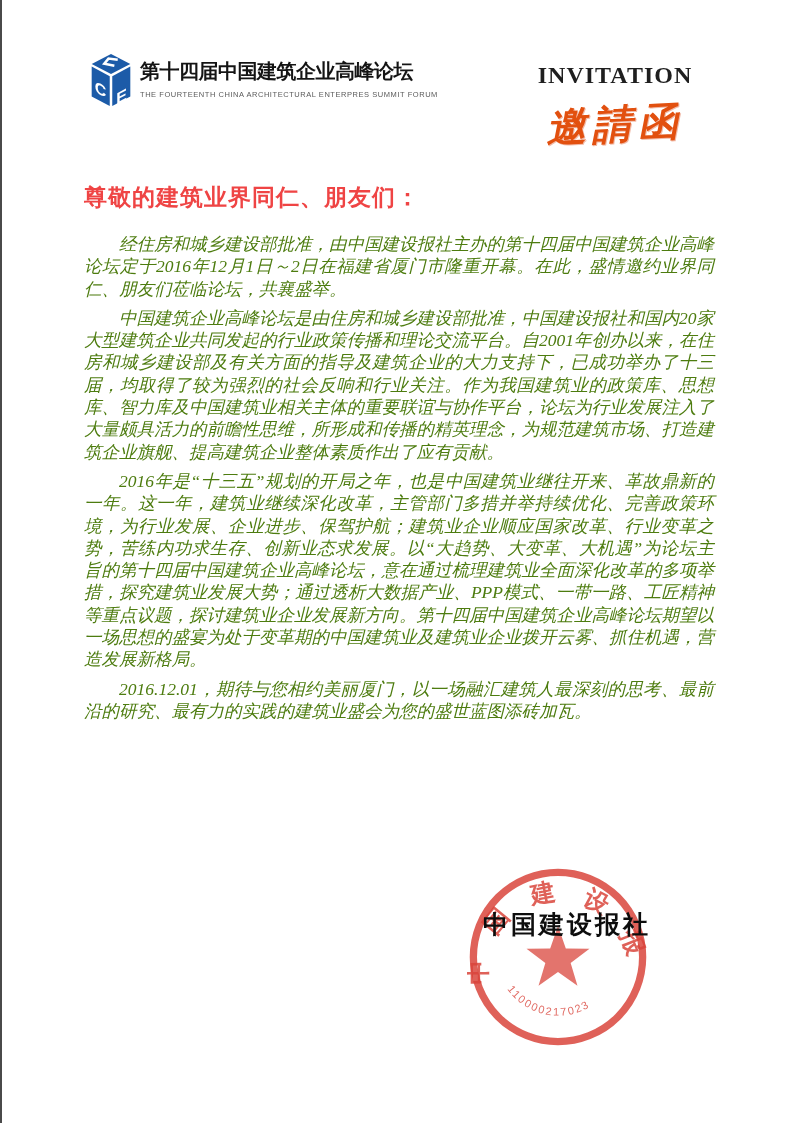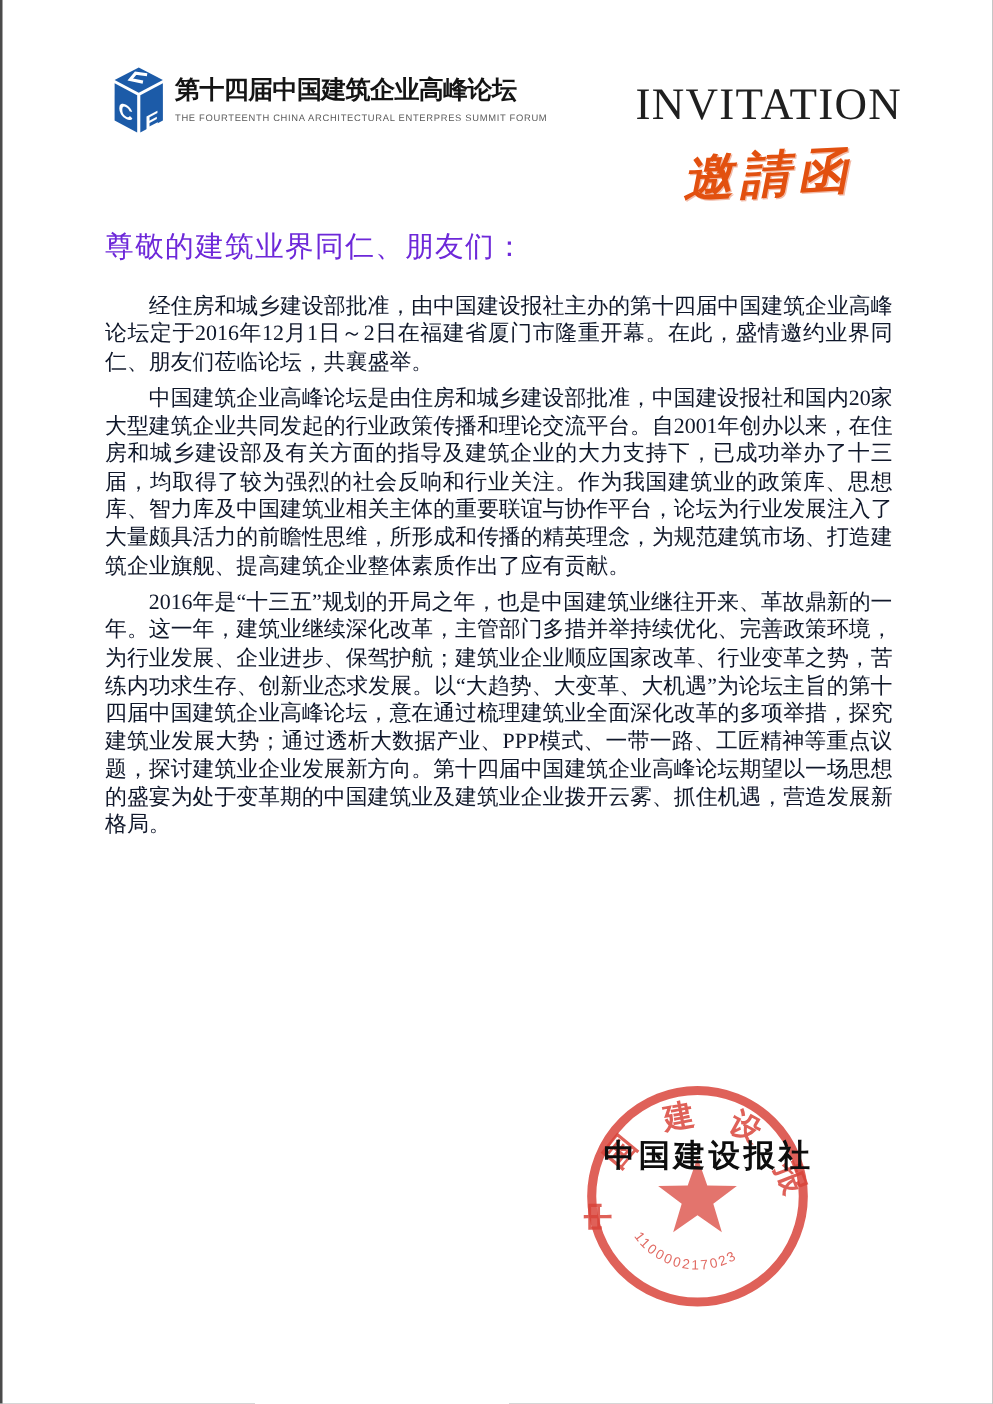--- a/index.html
+++ b/index.html
@@ -23,45 +23,46 @@
     font-family:Liberation Mono, monospace;
     font-weight:bold;font-size:20px;letter-spacing:-0.5px;color:#141414;white-space:nowrap;
   }
   .logo-sub{
     font-family:Liberation Sans, sans-serif;
     font-size:7.5px;letter-spacing:0.55px;color:#5a5a5a;margin-top:5px;white-space:nowrap;
   }
   .inv-block{position:absolute;left:505px;top:62px;width:220px;text-align:center;}
   .inv-en{
     font-family:"Liberation Serif","DejaVu Serif",serif;
-    font-weight:normal;font-size:36px;letter-spacing:1px;color:#1f1f1f;
+    font-weight:bold;font-size:24px;letter-spacing:1px;color:#1f1f1f;
   }
   .inv-cn{
     margin-top:8px;
     font-family:"Liberation Serif","DejaVu Serif",serif;
     font-weight:bold;font-style:italic;
     font-size:40px;letter-spacing:6px;
     color:#e2500f;
     transform:rotate(-3deg);
     text-shadow:1px 1px 0 rgba(216,60,10,.35);
   }
 
   
   .letter{position:absolute;left:84px;top:182px;width:630px;}
   .salutation{
     margin:0 0 20px 0;
-    font-size:23px;font-weight:normal;color:#6d28d9;
+    font-size:23px;font-weight:bold;color:#ef4444;
     font-family:"Liberation Serif","DejaVu Serif",serif;
     letter-spacing:1px;
   }
   .letter p{
     margin:0 0 7px 0;
     font-size:17.5px;line-height:22.3px;
     text-align:justify;text-indent:2em;
-    color:#0f172a;
+    color:#4d7c0f;
+    font-style:italic;
   }
 
   
   .signature{position:absolute;left:0;top:0;width:100%;height:100%;pointer-events:none;}
   .seal{position:absolute;left:467px;top:858px;width:182px;height:198px;z-index:1;opacity:.92;}
   .sig-org{
     position:absolute;left:483px;top:908px;z-index:2;
     font-size:25px;font-weight:bold;letter-spacing:3px;color:#0d0d0d;
     font-family:"Liberation Serif","DejaVu Serif",serif;white-space:nowrap;
   }
@@ -101,20 +102,21 @@
       <div class="inv-en">INVITATION</div>
       <div class="inv-cn">邀請函</div>
     </div>
   </header>
 
   <main class="letter">
     <h1 class="salutation">尊敬的建筑业界同仁、朋友们：</h1>
     <p>经住房和城乡建设部批准，由中国建设报社主办的第十四届中国建筑企业高峰论坛定于2016年12月1日～2日在福建省厦门市隆重开幕。在此，盛情邀约业界同仁、朋友们莅临论坛，共襄盛举。</p>
     <p>中国建筑企业高峰论坛是由住房和城乡建设部批准，中国建设报社和国内20家大型建筑企业共同发起的行业政策传播和理论交流平台。自2001年创办以来，在住房和城乡建设部及有关方面的指导及建筑企业的大力支持下，已成功举办了十三届，均取得了较为强烈的社会反响和行业关注。作为我国建筑业的政策库、思想库、智力库及中国建筑业相关主体的重要联谊与协作平台，论坛为行业发展注入了大量颇具活力的前瞻性思维，所形成和传播的精英理念，为规范建筑市场、打造建筑企业旗舰、提高建筑企业整体素质作出了应有贡献。</p>
     <p>2016年是“十三五”规划的开局之年，也是中国建筑业继往开来、革故鼎新的一年。这一年，建筑业继续深化改革，主管部门多措并举持续优化、完善政策环境，为行业发展、企业进步、保驾护航；建筑业企业顺应国家改革、行业变革之势，苦练内功求生存、创新业态求发展。以“大趋势、大变革、大机遇”为论坛主旨的第十四届中国建筑企业高峰论坛，意在通过梳理建筑业全面深化改革的多项举措，探究建筑业发展大势；通过透析大数据产业、PPP模式、一带一路、工匠精神等重点议题，探讨建筑业企业发展新方向。第十四届中国建筑企业高峰论坛期望以一场思想的盛宴为处于变革期的中国建筑业及建筑业企业拨开云雾、抓住机遇，营造发展新格局。</p>
+    <p>2016.12.01，期待与您相约美丽厦门，以一场融汇建筑人最深刻的思考、最前沿的研究、最有力的实践的建筑业盛会为您的盛世蓝图添砖加瓦。</p>
   </main>
 
   <div class="signature">
     <svg class="seal" viewBox="0 0 200 200" xmlns="http://www.w3.org/2000/svg">
       <defs>
         <path id="sealTopArc" d="M 24 138 A 79 79 0 1 1 176 138" fill="none"></path>
         <path id="sealBottomArc" d="M 42 132 A 68 68 0 0 0 158 132" fill="none"></path>
       </defs>
       <circle cx="100" cy="100" r="93" fill="none" stroke="#d6352b" stroke-width="8" opacity="0.85"></circle>
       <polygon points="100,66 108.6,90.6 134.6,91.0 113.9,106.7 121.4,131.6 100,116.6 78.6,131.6 86.1,106.7 65.4,91.0 91.4,90.6" fill="#d6352b" opacity="0.75"></polygon>

